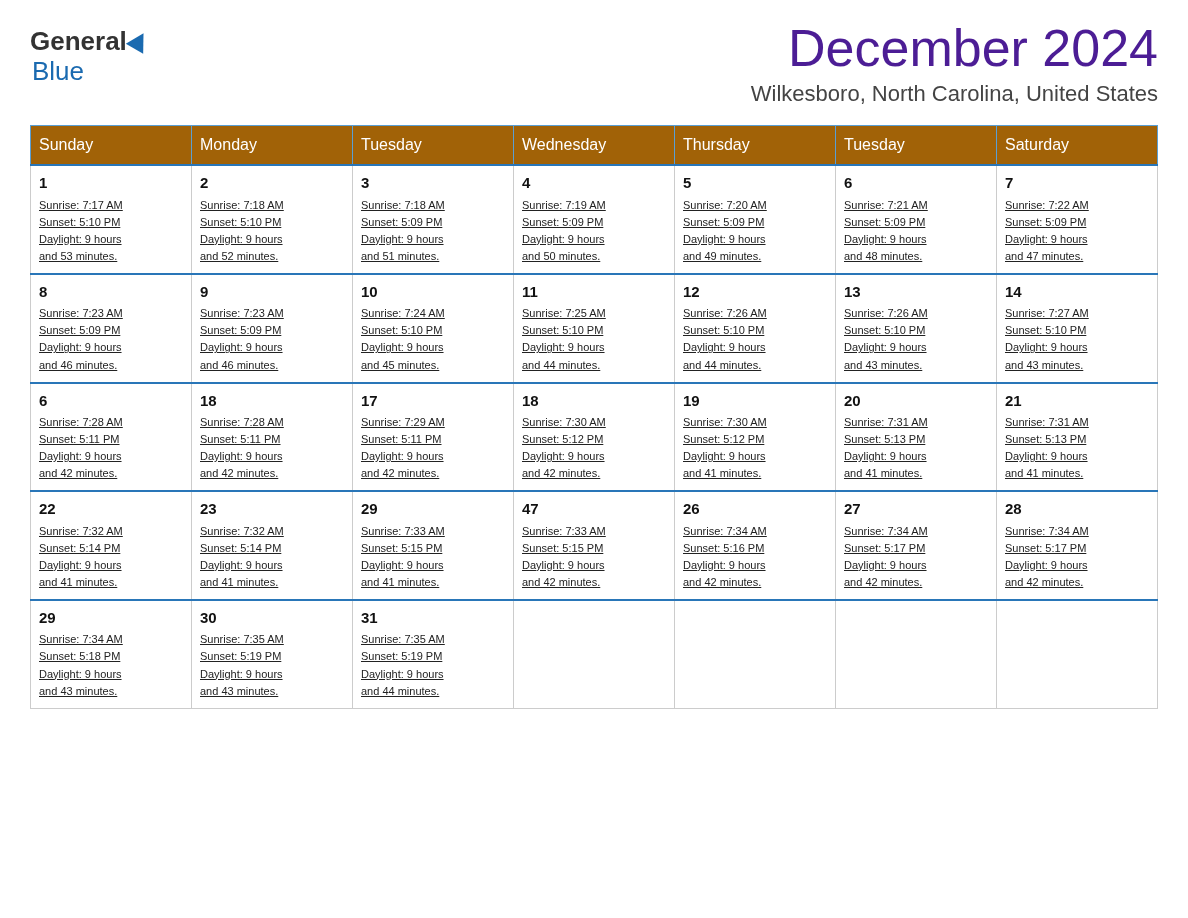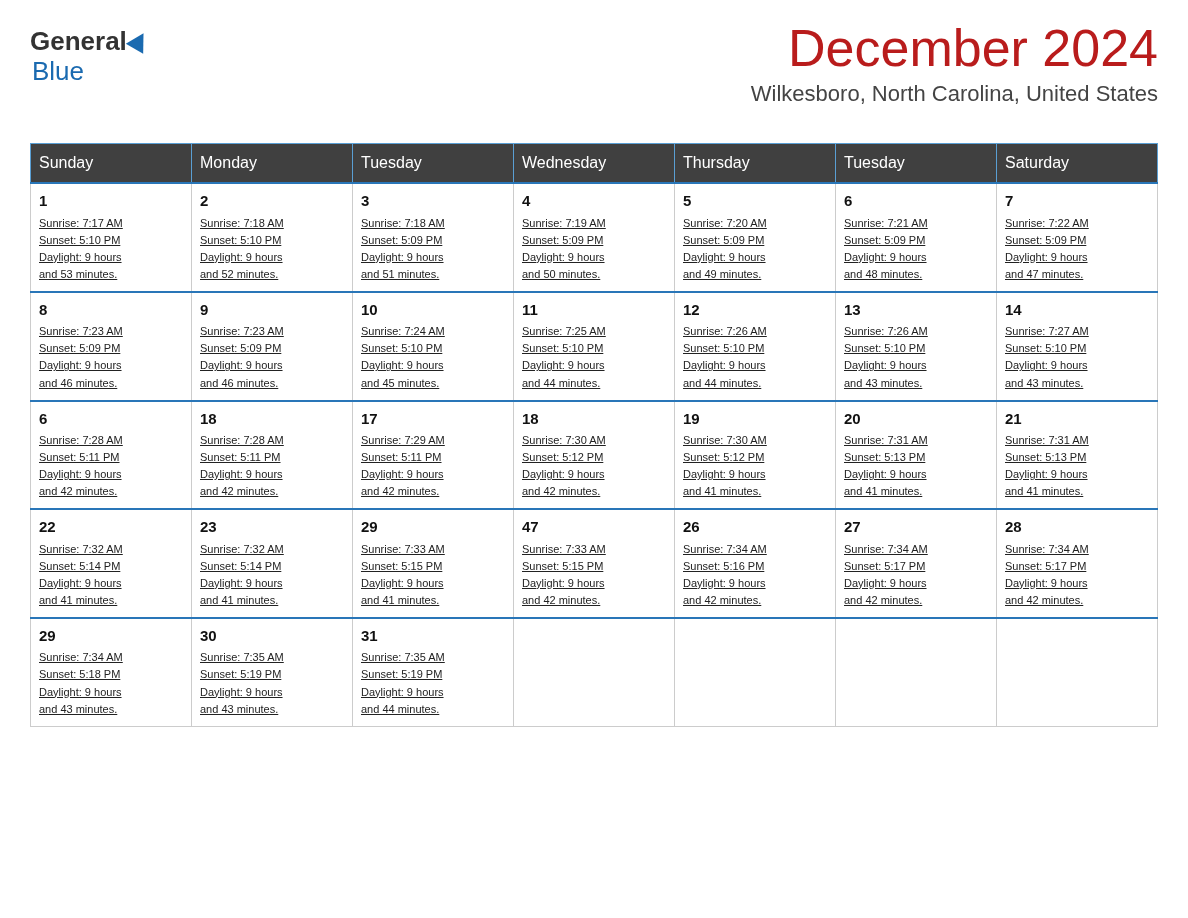--- a/index.html
+++ b/index.html
@@ -8,21 +8,21 @@
       background: #fff;
       color: #222;
       width: 1188px;
       min-height: 918px;
       padding: 20px 30px 30px 30px;
     }
     .header {
       display: flex;
       justify-content: space-between;
       align-items: flex-start;
-      margin-bottom: 36px;
+      margin-bottom: 18px;
     }
     .logo {
       display: flex;
       flex-direction: column;
       align-items: flex-start;
       margin-top: 8px;
     }
     .logo-text {
       display: flex;
       align-items: center;
@@ -48,36 +48,36 @@
       font-weight: normal;
       margin-top: 2px;
       margin-left: 2px;
     }
     .title-block {
       text-align: right;
     }
     .month-title {
       font-size: 52px;
       font-weight: 300;
-      color: #b91c1c;
+      color: #4c1d95;
       line-height: 1.1;
     }
     .location-title {
       font-size: 22px;
       color: #444;
       font-weight: normal;
       margin-top: 4px;
     }
     .calendar {
       width: 100%;
       border-collapse: collapse;
       border: 1px solid #aaa;
     }
     .calendar th {
-      background: #404040;
+      background: #a16207;
       color: #fff;
       font-size: 16px;
       font-weight: normal;
       padding: 10px 8px;
       text-align: left;
       border: 1px solid #5a9fd4;
     }
     .calendar td {
       vertical-align: top;
       padding: 6px 8px 8px 8px;

